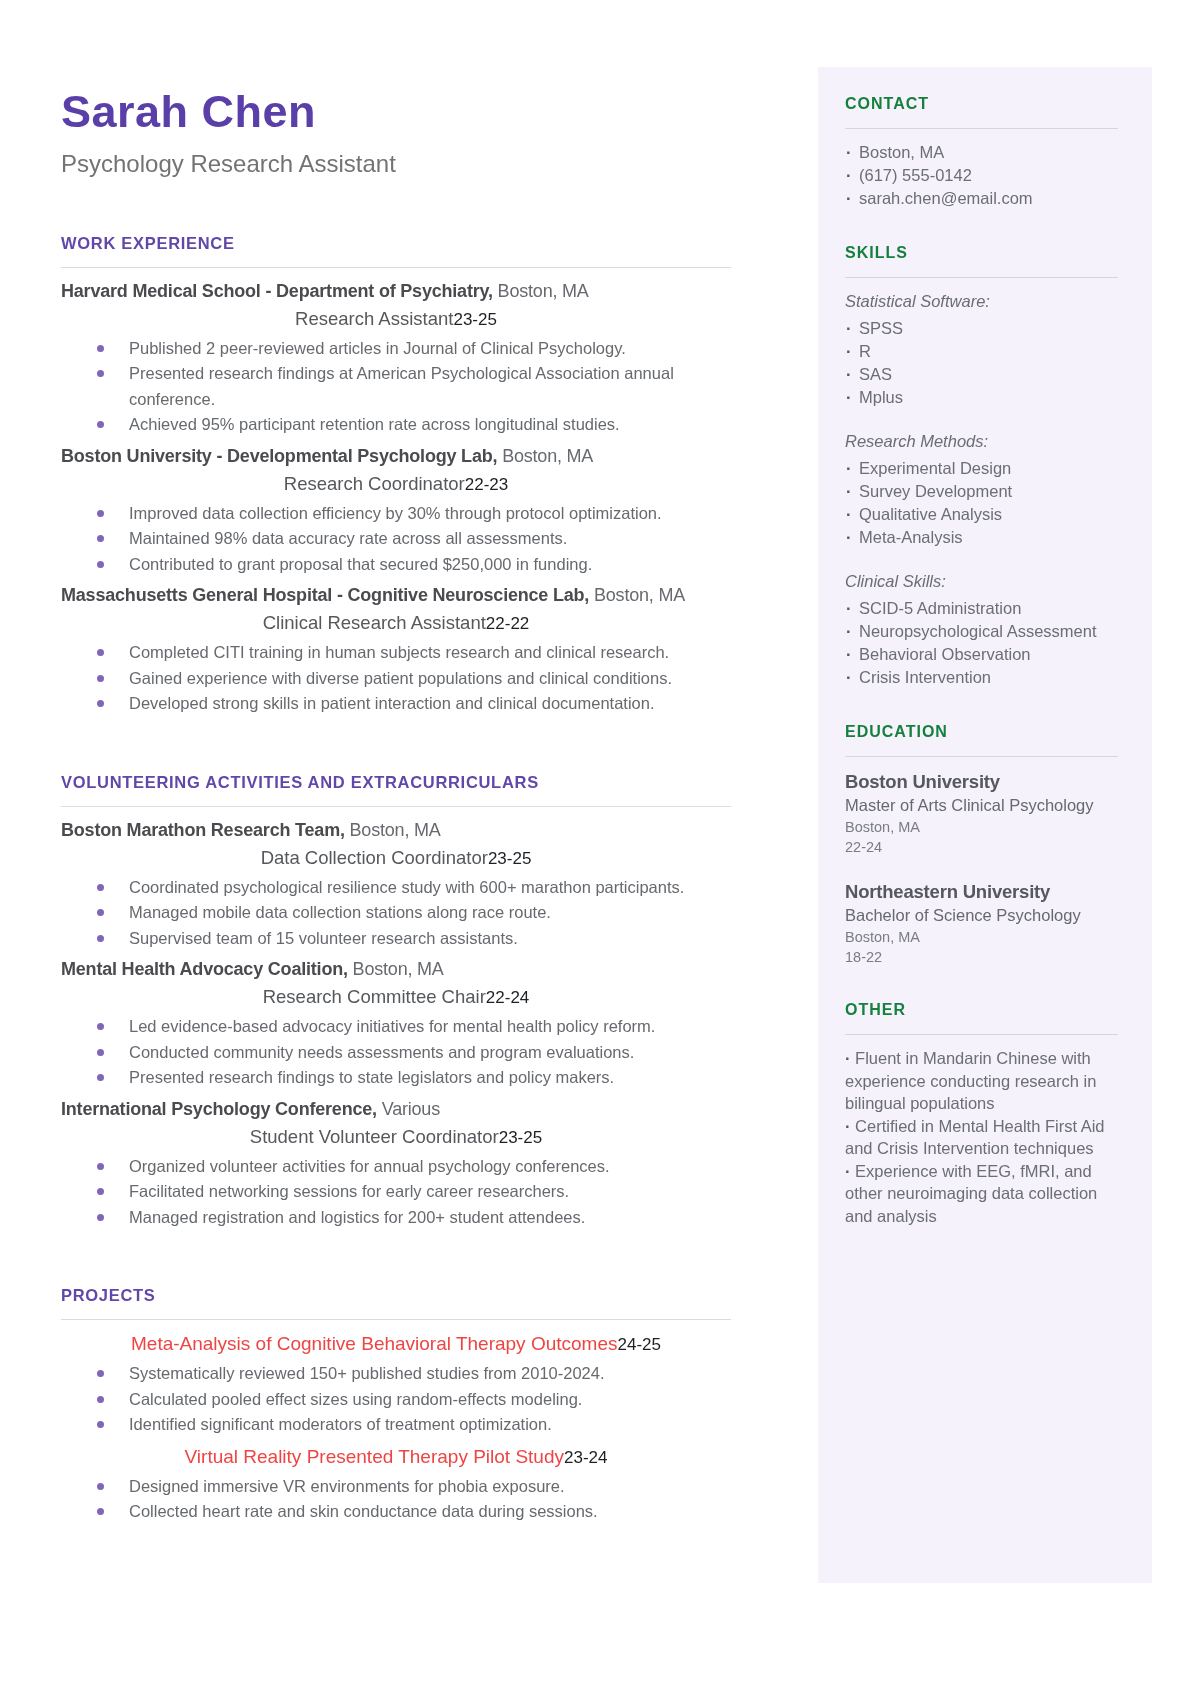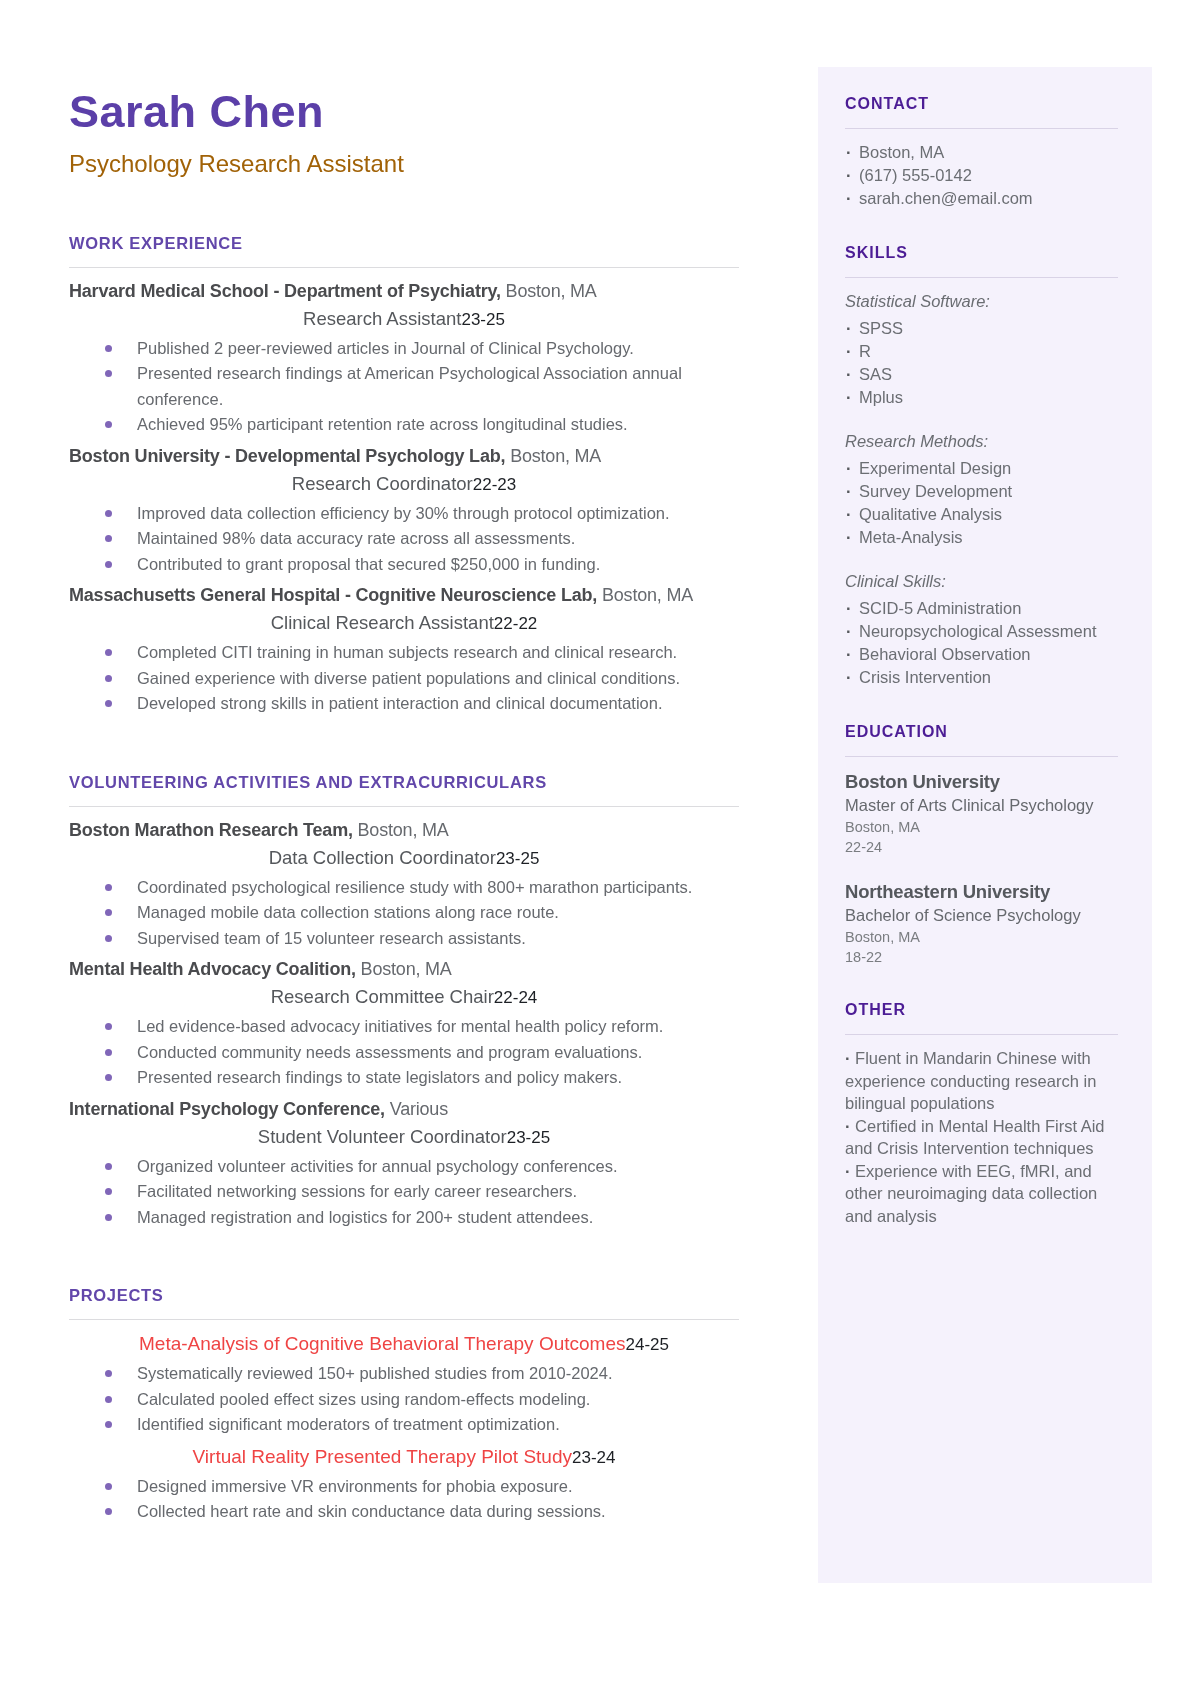--- a/index.html
+++ b/index.html
@@ -4,27 +4,27 @@
 <style>
   html,body { margin:0; padding:0; background:#ffffff; }
   .page {
     position:relative; width:1190px; height:1683px; overflow:hidden;
     background:#ffffff;
     font-family:"Liberation Sans","DejaVu Sans",sans-serif;
     -webkit-font-smoothing:antialiased;
   }
 
   
-  .main { position:absolute; left:69px; top:0; width:670px; }
+  .main { position:absolute; left:61px; top:0; width:670px; }
 
   .name {
     margin:86px 0 0 0; font-size:45px; line-height:1.15; font-weight:700;
     color:#5b3fa8; letter-spacing:0.5px;
   }
-  .subtitle { margin-top:12px; font-size:24px; color:#a16207; font-weight:400; }
+  .subtitle { margin-top:12px; font-size:24px; color:#737373; font-weight:400; }
 
   .section { margin-top:56px; }
   .sec-title {
     margin:0; font-size:16.5px; font-weight:700; color:#6247aa;
     letter-spacing:0.7px;
   }
   .rule { border:none; border-top:1px solid #dcdcdf; margin:14px 0 10px 0; }
   .sidebar .rule { border-top:1px solid #d9d3e6; margin:15px 0 12px 0; }
 
   .entry { margin-bottom:4px; }
@@ -49,21 +49,21 @@
     width:7px; height:7px; border-radius:50%; background:#8066b8;
   }
 
   
   .sidebar {
     position:absolute; left:818px; top:67px; width:334px; height:1516px;
     background:#f5f2fc; box-sizing:border-box; padding:28px 34px 0 27px;
   }
   .sb-section { margin-bottom:34px; }
   .sb-title {
-    margin:0; font-size:16px; font-weight:700; color:#4c1d95;
+    margin:0; font-size:16px; font-weight:700; color:#15803d;
     letter-spacing:1px;
   }
   ul.sb-list { margin:0; padding:0; list-style:none; }
   ul.sb-list li {
     position:relative; padding-left:14px;
     font-size:16.5px; line-height:23px; color:#6b6e73;
   }
   ul.sb-list li::before {
     content:"\00b7"; position:absolute; left:1px; top:0;
     font-weight:700; color:#55585c;
@@ -153,21 +153,21 @@
       <div>
 
           <div class="entry">
             <div class="entry-head"><span class="company">Boston Marathon Research Team,</span> <span class="loc">Boston, MA</span></div>
             <div class="pos-row">
               <span class="position">Data Collection Coordinator</span>
               <span class="dates">23-25</span>
             </div>
             <ul class="bullets">
 
-                <li>Coordinated psychological resilience study with 800+ marathon participants.</li>
+                <li>Coordinated psychological resilience study with 600+ marathon participants.</li>
 
                 <li>Managed mobile data collection stations along race route.</li>
 
                 <li>Supervised team of 15 volunteer research assistants.</li>
               </ul>
           </div>
 
           <div class="entry">
             <div class="entry-head"><span class="company">Mental Health Advocacy Coalition,</span> <span class="loc">Boston, MA</span></div>
             <div class="pos-row">

